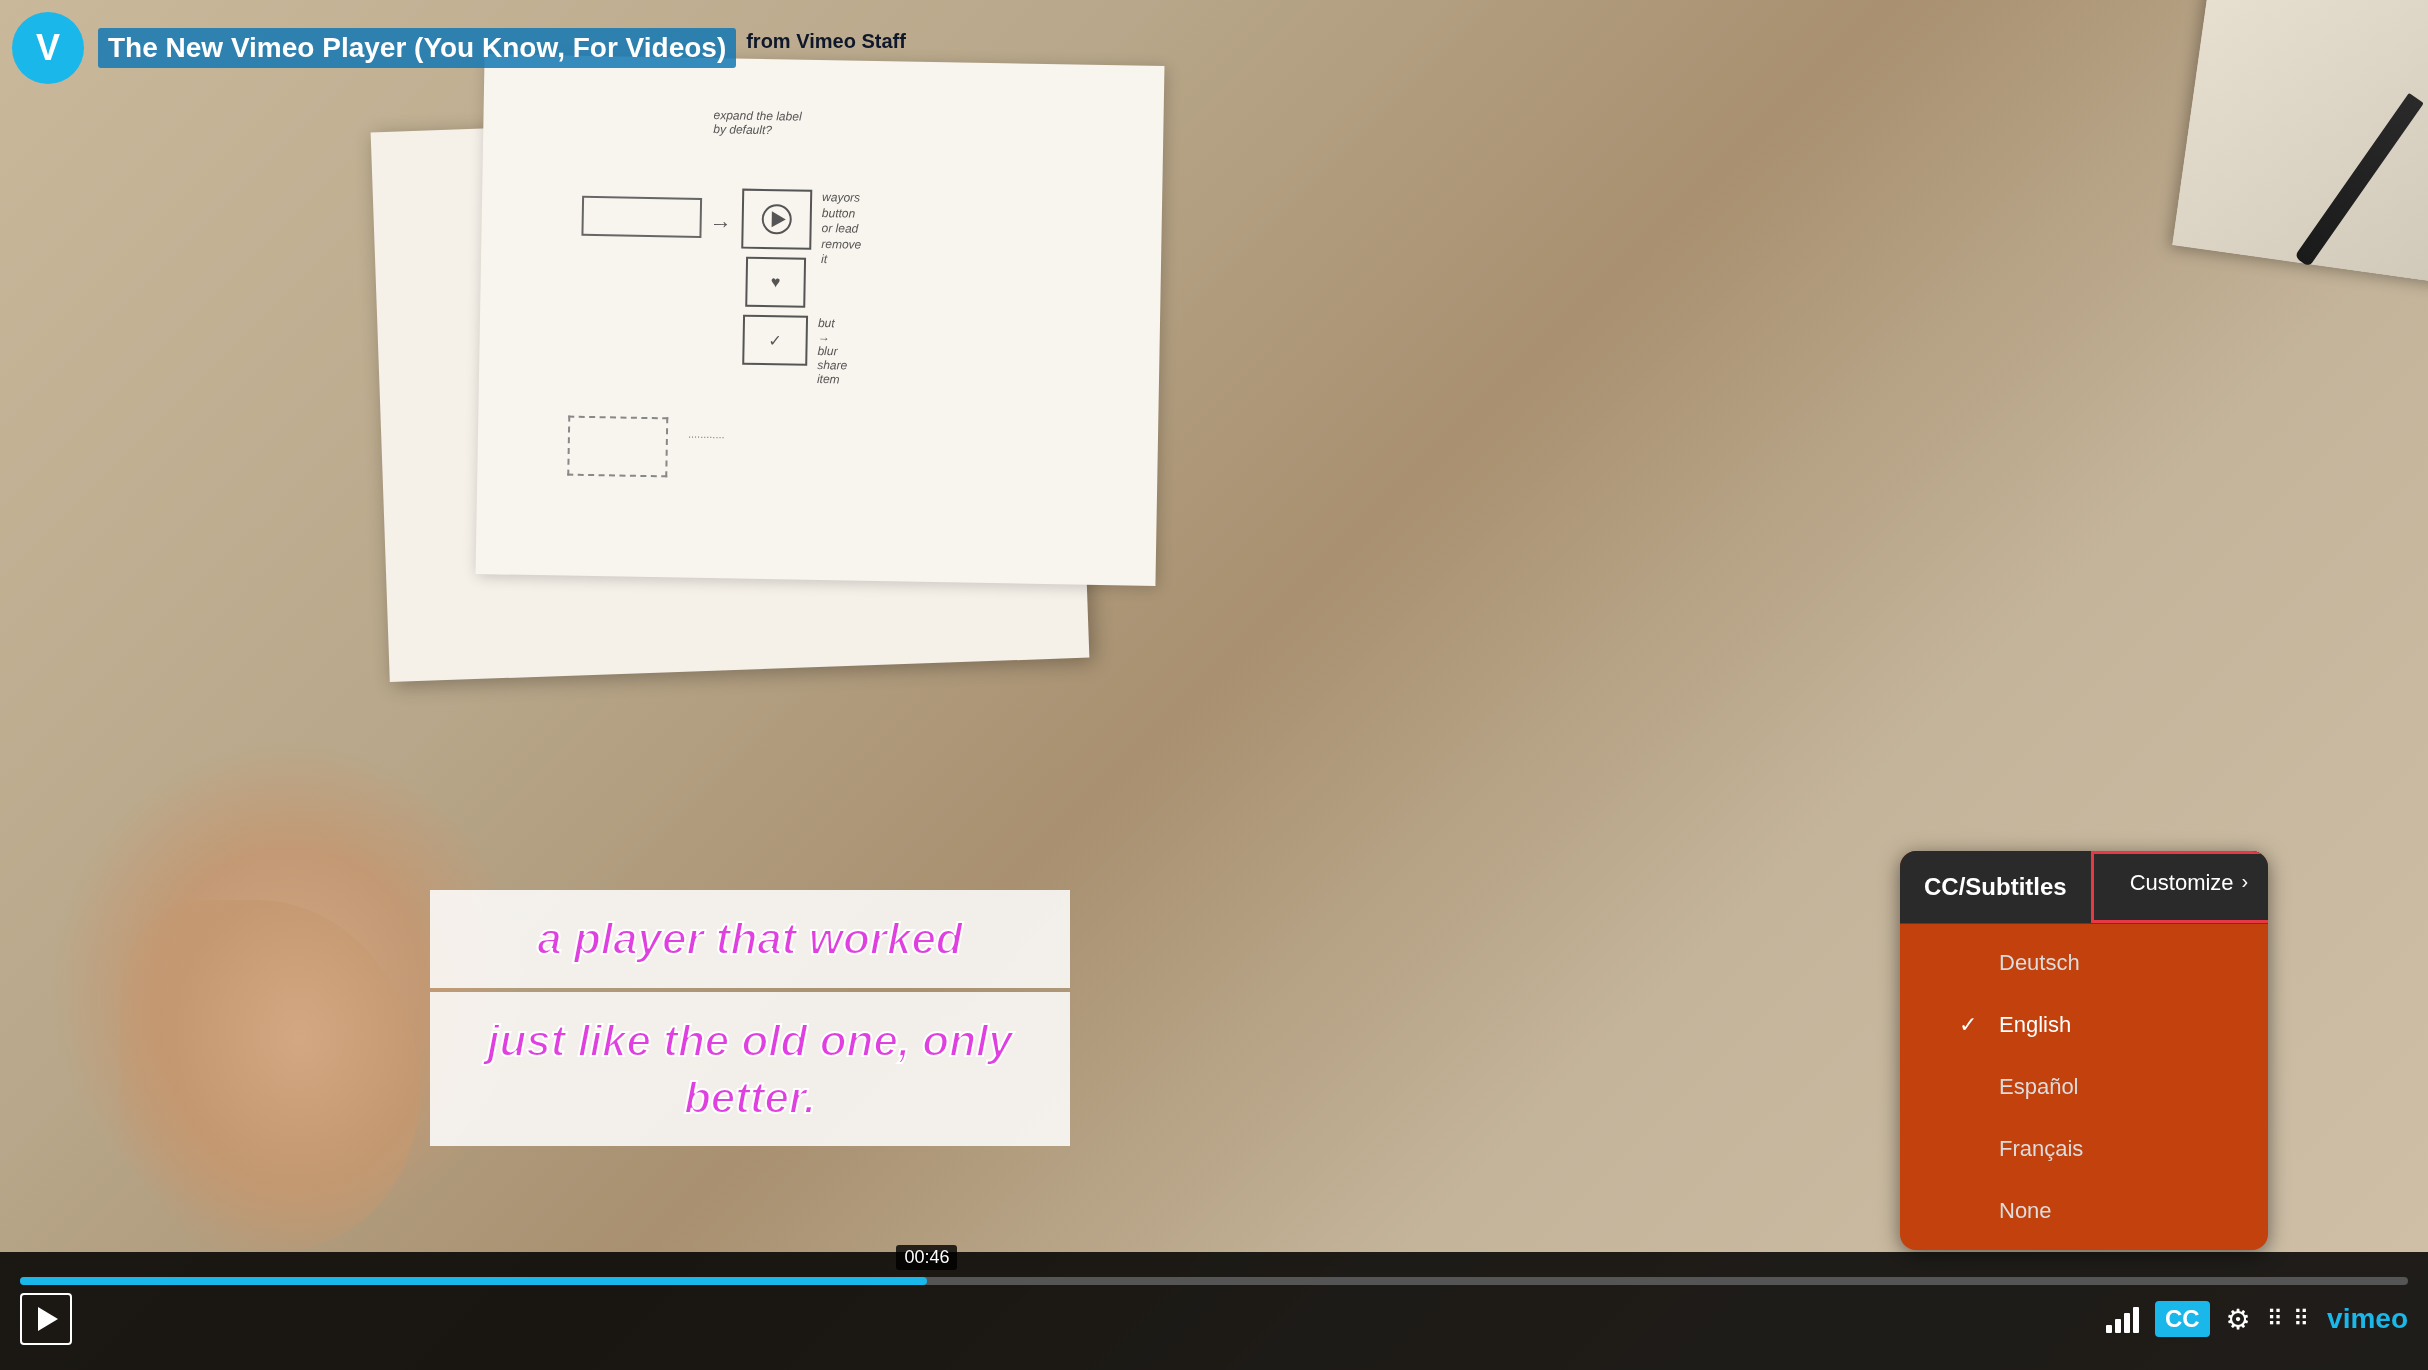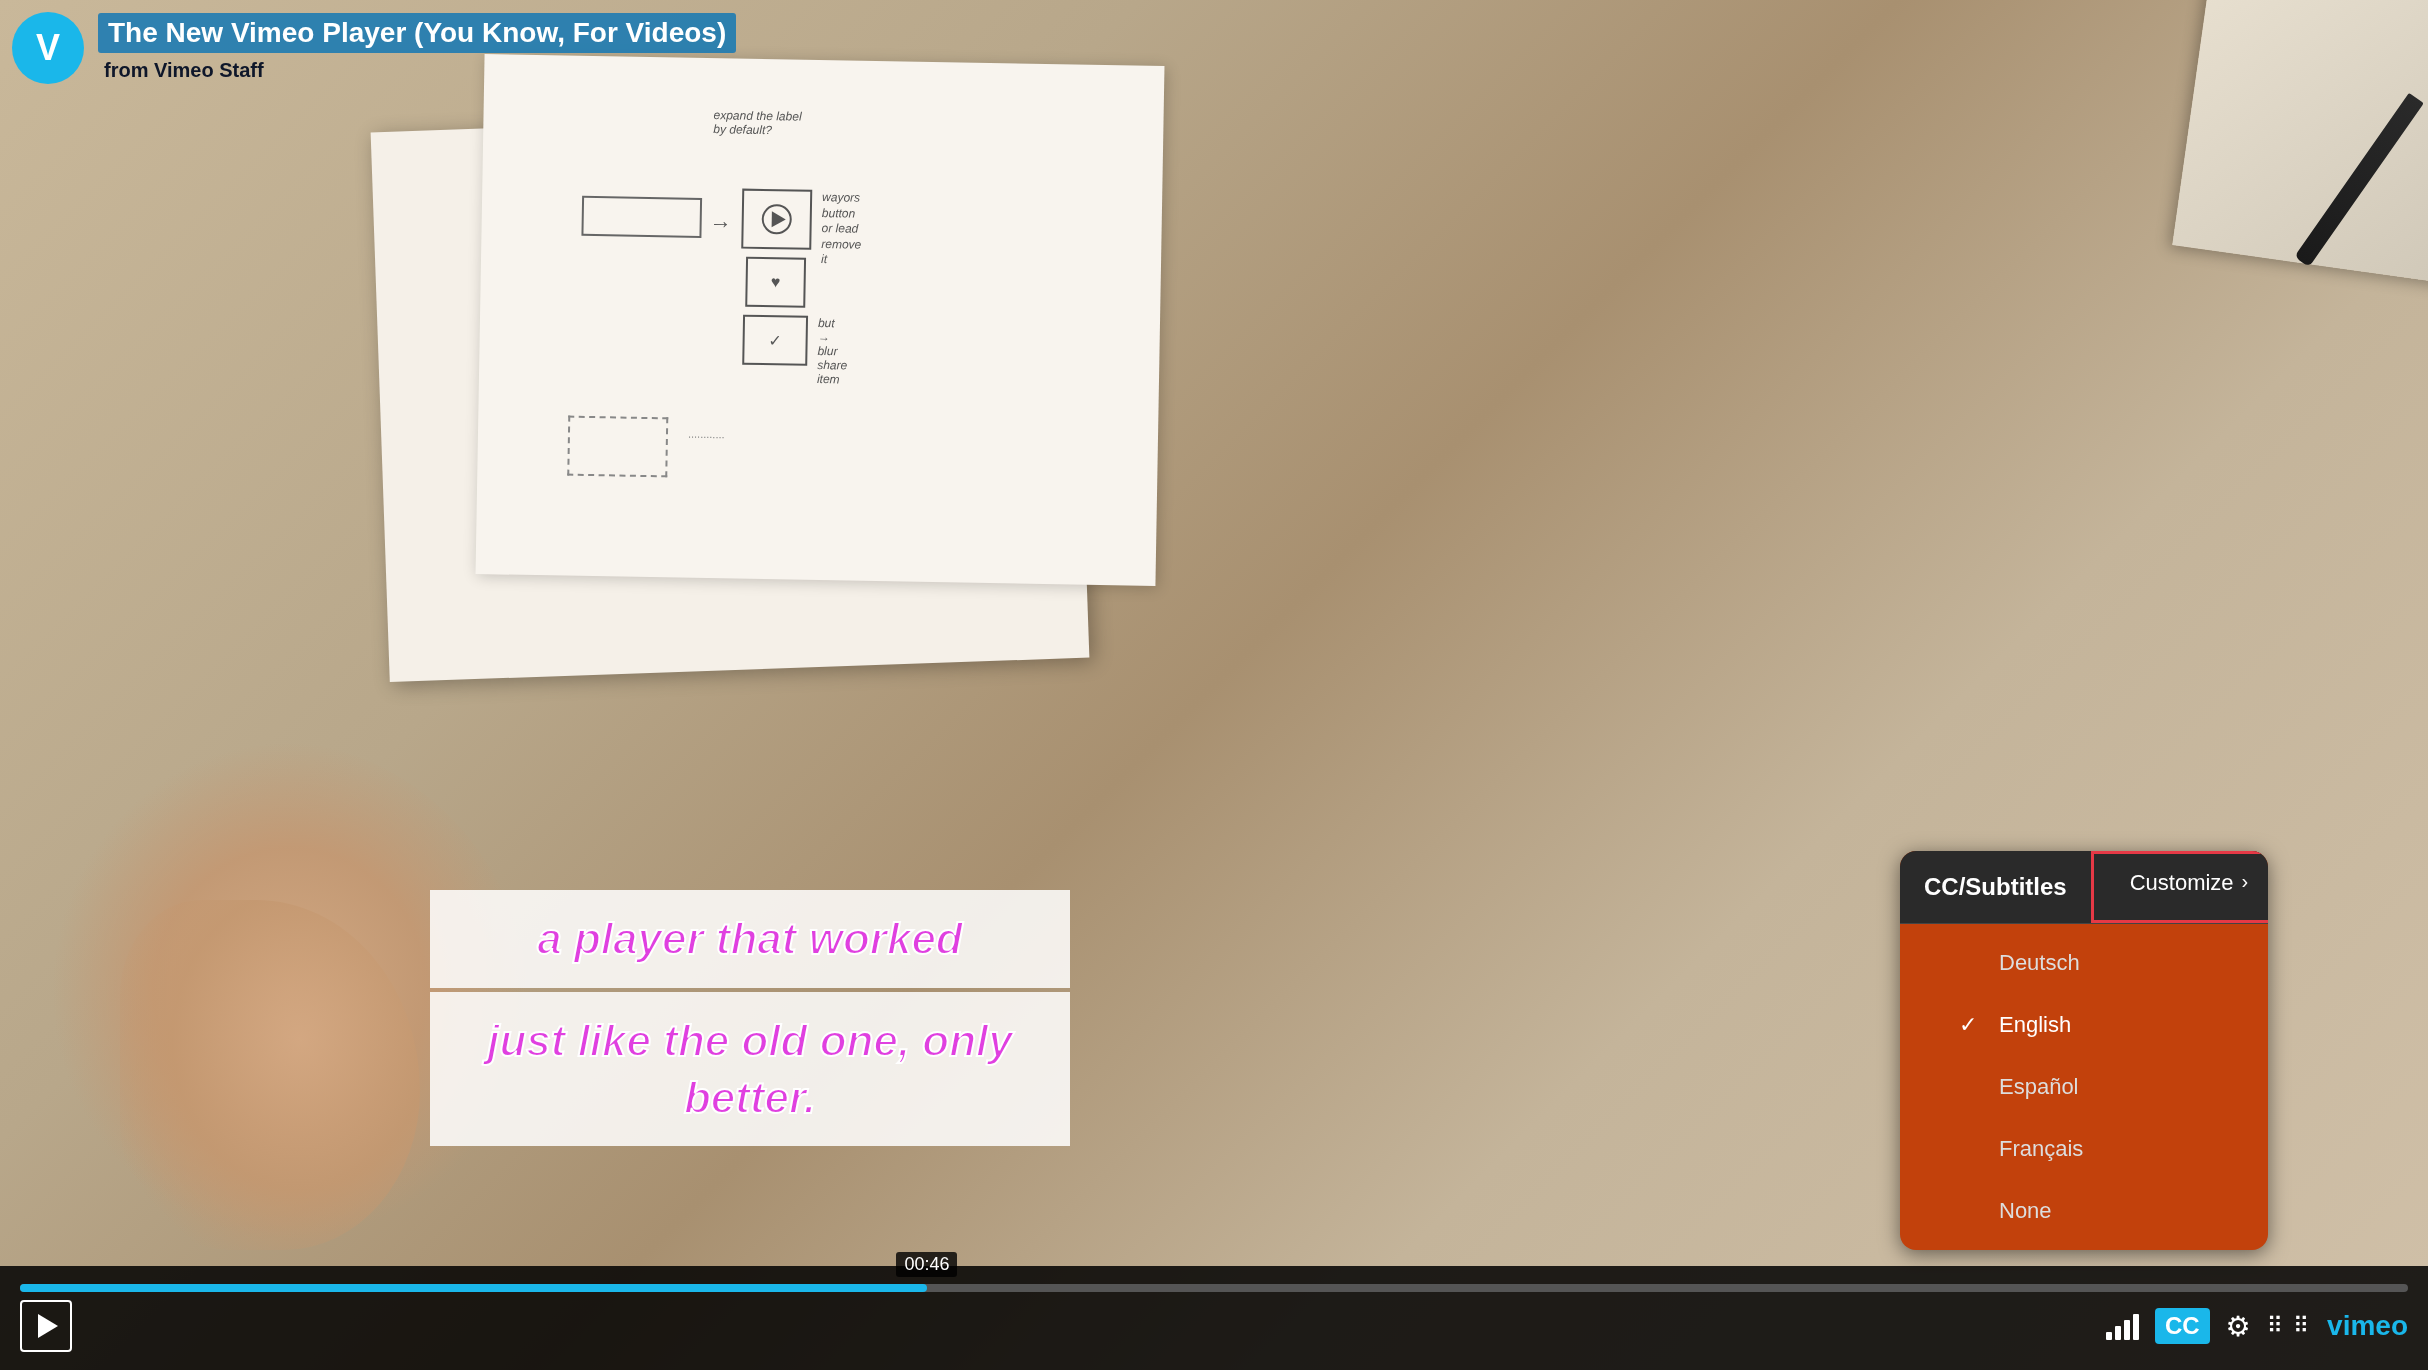--- a/index.html
+++ b/index.html
@@ -126,21 +126,21 @@
       flex-shrink: 0;
     }
     .vimeo-v {
       font-size: 36px;
       color: #fff;
       font-weight: bold;
       font-family: Arial, sans-serif;
     }
     .title-text-block {
       display: flex;
-      flex-direction: column;
+      flex-direction: row;
       gap: 4px;
     }
     .video-main-title {
       font-size: 28px;
       font-weight: bold;
       color: #fff;
       background: rgba(20,120,180,0.85);
       padding: 4px 10px;
       border-radius: 3px;
     }
@@ -153,21 +153,21 @@
       color: #0f172a;
       font-weight: bold;
     }
 
     
     .controls-bar {
       position: absolute;
       bottom: 0;
       left: 0;
       right: 0;
-      height: 104px;
+      height: 118px;
       background: rgba(0,0,0,0.85);
       display: flex;
       flex-direction: column;
       justify-content: center;
       padding: 0 20px;
       gap: 8px;
     }
 
     
     .progress-area {

